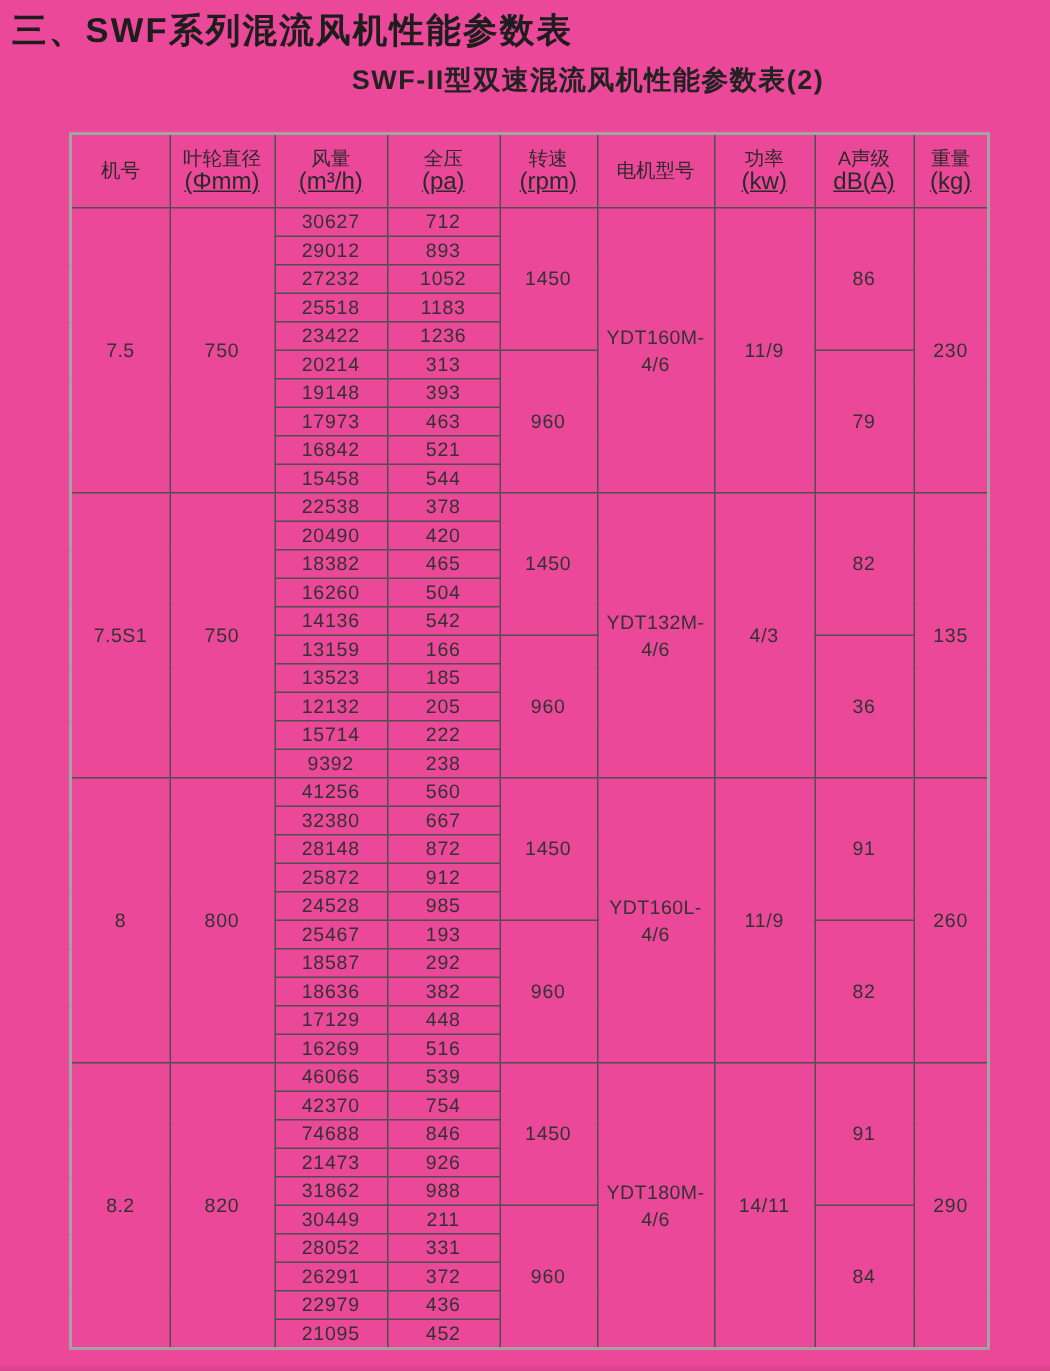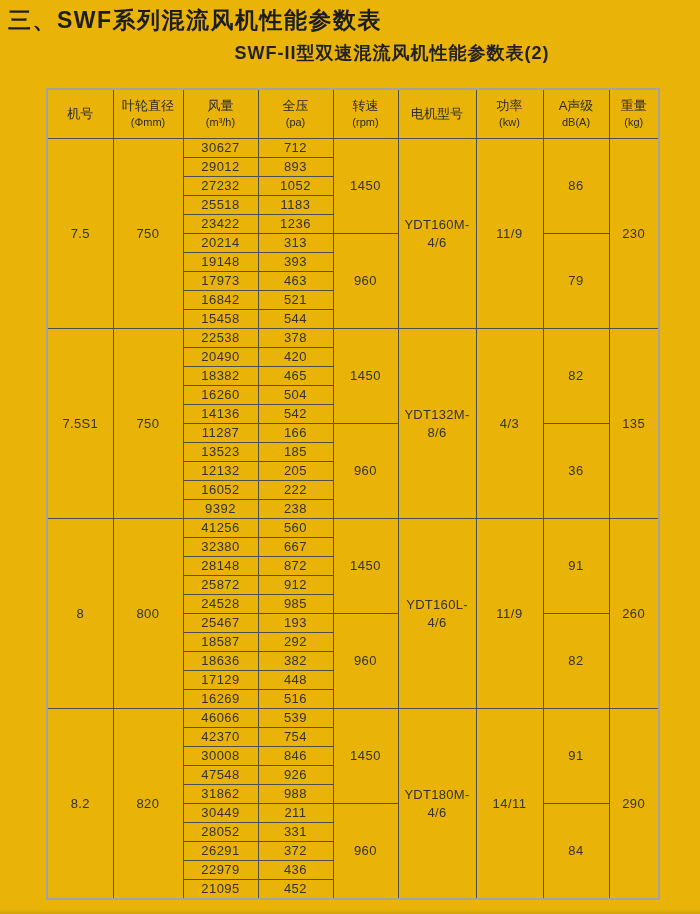--- a/index.html
+++ b/index.html
@@ -1,19 +1,19 @@
 <!DOCTYPE html>
 <html><head>
 <meta charset="utf-8">
 <style>
   html,body { margin:0; padding:0; }
   .page {
     position:relative;
     width:700px; height:914px;
-    background:#eab308;
+    background:#ec4899;
     font-family:"Liberation Sans","DejaVu Sans",sans-serif;
     color:#2f2f2f;
     overflow:hidden;
   }
   .doc-title {
     position:absolute; left:8px; top:5px;
     font-size:23px; font-weight:bold; letter-spacing:1.5px;
     color:#1d1d1d; white-space:nowrap;
   }
   .doc-subtitle {
@@ -26,21 +26,21 @@
     position:absolute; left:46px; top:88px;
     border-collapse:collapse; table-layout:fixed;
     border:2px solid #a3a3a3;
   }
   table.spec th, table.spec td {
     border:1px solid #4f4f4f;
     text-align:center; vertical-align:middle;
     padding:0; overflow:hidden;
   }
   thead th { height:48px; font-weight:normal; font-size:13px; line-height:16px; color:#2a2a2a; }
-  thead .h-unit { display:block; font-size:11px; letter-spacing:0; }
+  thead .h-unit { display:block; font-size:16px; letter-spacing:0;text-decoration:underline; }
   tbody td { height:18px; line-height:18px; font-size:13px; letter-spacing:0.5px; color:#333; }
   td.model-cell, td.motor-model-cell { letter-spacing:0.3px; }
   .scan-edge {
     position:absolute; left:0; bottom:0; width:100%; height:5px;
     background:linear-gradient(to bottom, rgba(0,0,0,0), rgba(0,0,0,0.10));
   }
 </style>
 </head>
 <body>
 
@@ -150,21 +150,21 @@
         <tr>
           <td>15458</td>
           <td>544</td>
         </tr>
         <tr>
           <td rowspan="10" class="model-cell">7.5S1</td>
           <td rowspan="10">750</td>
           <td>22538</td>
           <td>378</td>
           <td rowspan="5">1450</td>
-          <td rowspan="10" class="motor-model-cell">YDT132M-8/6</td>
+          <td rowspan="10" class="motor-model-cell">YDT132M-4/6</td>
           <td rowspan="10">4/3</td>
           <td rowspan="5">82</td>
           <td rowspan="10">135</td>
         </tr>
         <tr>
           <td>20490</td>
           <td>420</td>
         </tr>
         <tr>
           <td>18382</td>
@@ -172,35 +172,35 @@
         </tr>
         <tr>
           <td>16260</td>
           <td>504</td>
         </tr>
         <tr>
           <td>14136</td>
           <td>542</td>
         </tr>
         <tr>
-          <td>11287</td>
+          <td>13159</td>
           <td>166</td>
           <td rowspan="5">960</td>
           <td rowspan="5">36</td>
         </tr>
         <tr>
           <td>13523</td>
           <td>185</td>
         </tr>
         <tr>
           <td>12132</td>
           <td>205</td>
         </tr>
         <tr>
-          <td>16052</td>
+          <td>15714</td>
           <td>222</td>
         </tr>
         <tr>
           <td>9392</td>
           <td>238</td>
         </tr>
         <tr>
           <td rowspan="10" class="model-cell">8</td>
           <td rowspan="10">800</td>
           <td>41256</td>
@@ -258,25 +258,25 @@
           <td rowspan="10" class="motor-model-cell">YDT180M-4/6</td>
           <td rowspan="10">14/11</td>
           <td rowspan="5">91</td>
           <td rowspan="10">290</td>
         </tr>
         <tr>
           <td>42370</td>
           <td>754</td>
         </tr>
         <tr>
-          <td>30008</td>
+          <td>74688</td>
           <td>846</td>
         </tr>
         <tr>
-          <td>47548</td>
+          <td>21473</td>
           <td>926</td>
         </tr>
         <tr>
           <td>31862</td>
           <td>988</td>
         </tr>
         <tr>
           <td>30449</td>
           <td>211</td>
           <td rowspan="5">960</td>

